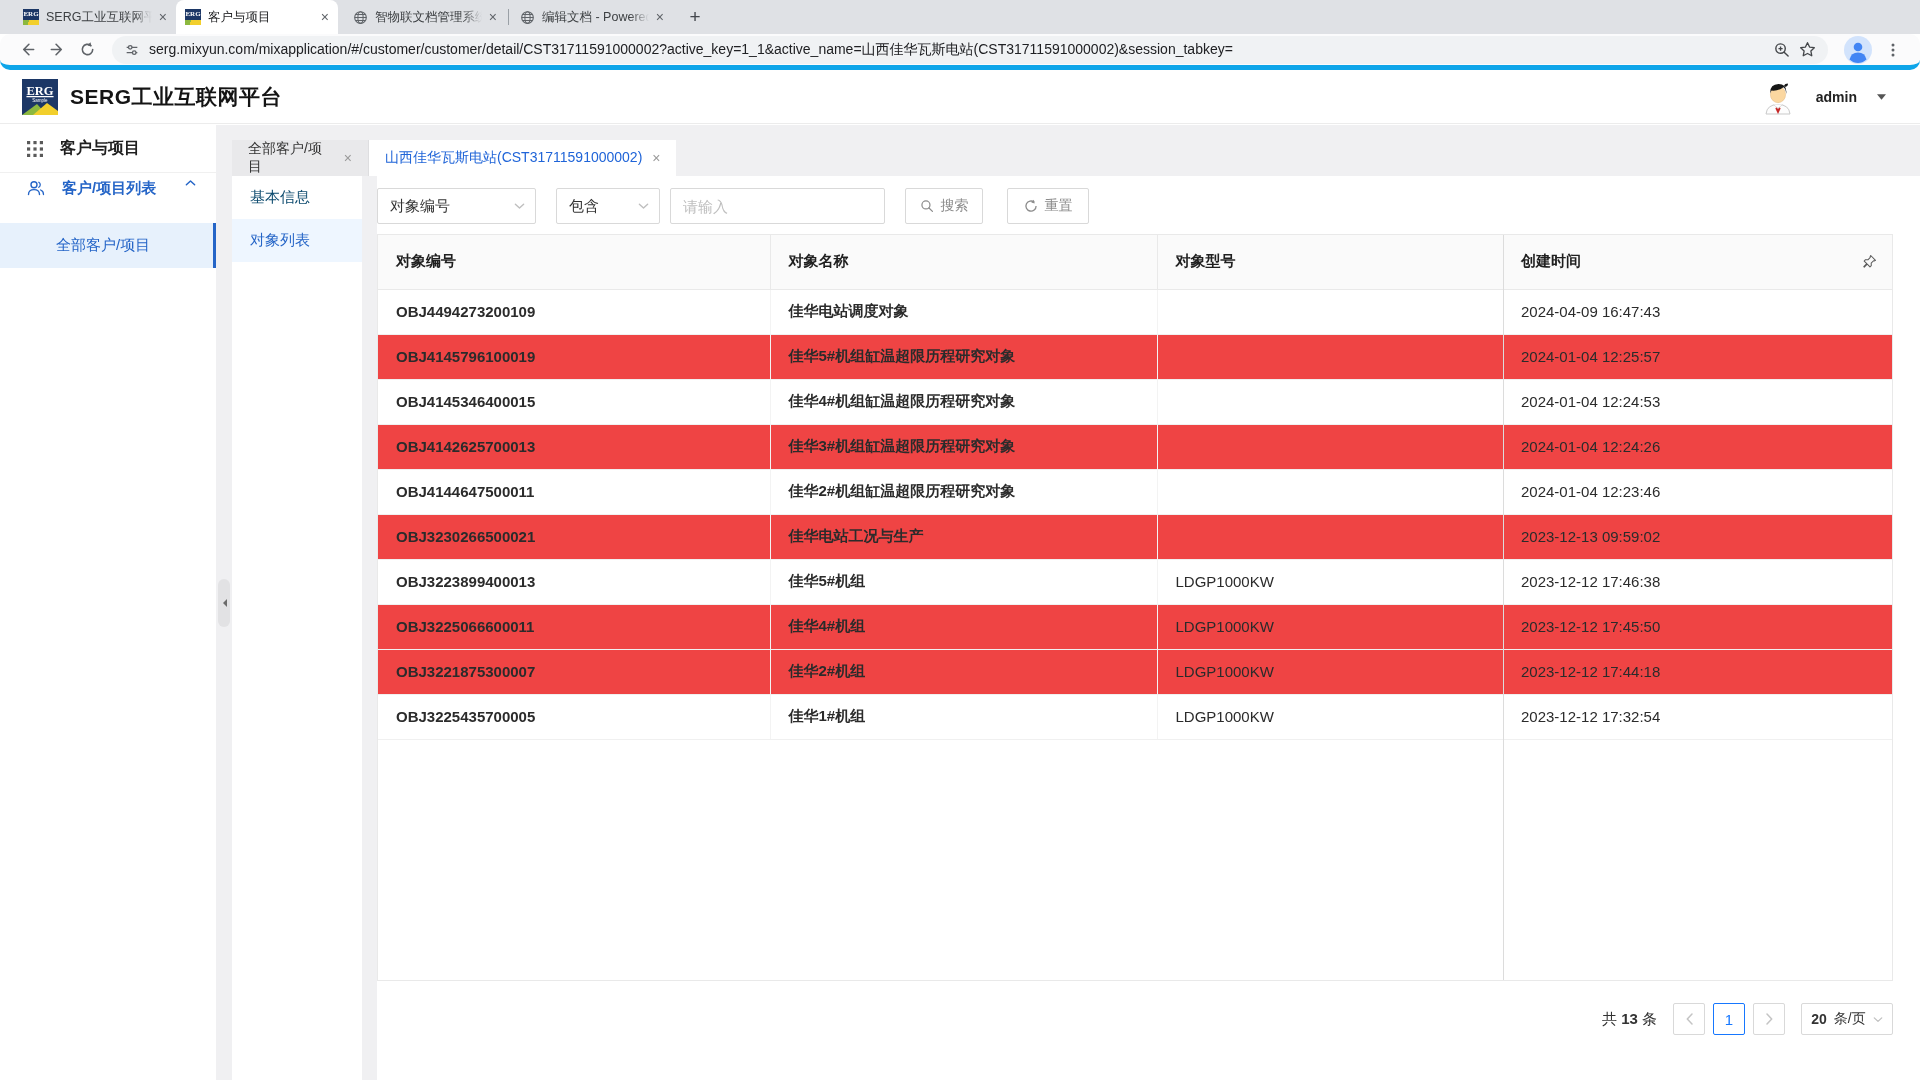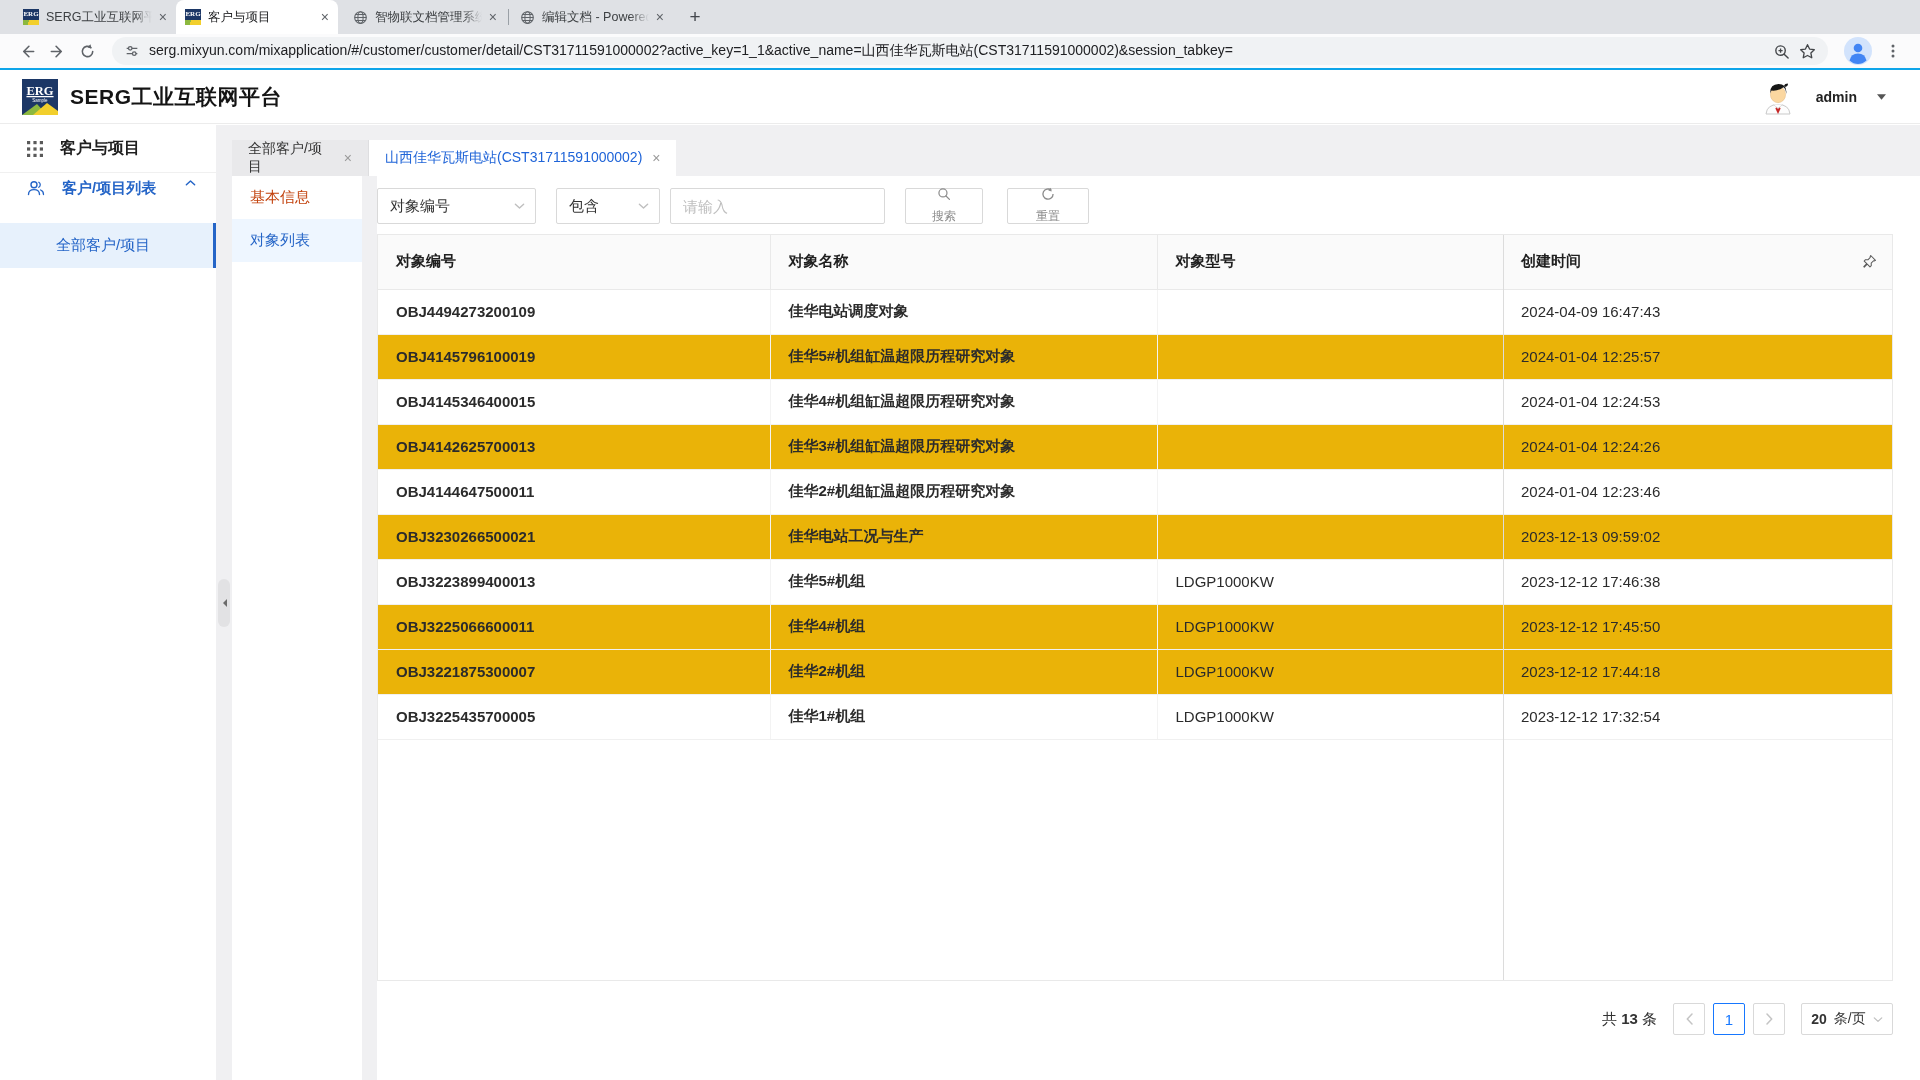--- a/index.html
+++ b/index.html
@@ -17,21 +17,21 @@
   .ctab .tab-close { font-size:14px; color:#5f6368; line-height:1; }
   .tab-sep { width:1px; height:16px; background:#9aa0a6; margin:0 2px 9px 2px; }
   .newtab-btn { font-size:19px; color:#44474d; margin:0 0 6px 10px; width:24px; text-align:center; }
   .favicon-serg { width:16px; height:16px; flex:0 0 16px; background:#1c3766; position:relative; overflow:hidden; }
   .favicon-serg span { position:absolute; top:1px; left:0; right:0; text-align:center; color:#fff;
        font-family:"Liberation Serif","DejaVu Serif",serif; font-weight:bold; font-size:7px; }
   .favicon-serg i { position:absolute; bottom:0; left:0; right:0; height:5px;
        background:linear-gradient(100deg,#8cb83f 35%,#f2cf2c 35%); }
 
   
-  .toolbar { height:36px; background:#fbfbfc; display:flex; align-items:center; padding:0 12px; border-bottom:2px solid #0ea5e9; }
+  .toolbar { height:36px; background:#fbfbfc; display:flex; align-items:center; padding:0 12px; border-bottom:5px solid #0ea5e9;border-radius:10px; }
   .nav-ic { width:30px; height:30px; display:flex; align-items:center; justify-content:center; }
   .urlbar { flex:1; height:28px; background:#f0f2f4; border-radius:14px; margin:0 10px; display:flex;
             align-items:center; padding:0 12px; gap:9px; min-width:0; }
   .url-text { flex:1; font-size:14px; color:#202124; white-space:nowrap; overflow:hidden; }
   .avatar-chip { width:28px; height:28px; margin:0 6px; }
 
   
   .appheader { height:54px; background:#fff; display:flex; align-items:center; padding:0 22px; border-bottom:1px solid #ececec; }
   .applogo { width:36px; height:36px; margin-right:12px; }
   .apptitle { font-size:21px; font-weight:700; color:#141414; letter-spacing:.5px; }
@@ -58,50 +58,50 @@
 
   .content { flex:1; background:#f0f0f2; display:flex; flex-direction:column; min-width:0; }
   .tabrow { height:51px; padding-top:15px; display:flex; }
   .dtab { height:36px; display:flex; align-items:center; gap:10px; padding:0 16px; font-size:14px; }
   .dtab.inactive { background:#e9e9eb; color:#333; border-right:1px solid #dedee0; width:137px; }
   .dtab.active { background:#fff; color:#1f64d8; font-weight:500; }
   .dtab .dtab-close { color:#999; font-size:14px; }
 
   .content-body { flex:1; display:flex; min-height:0; }
   .submenu { width:130px; flex:0 0 130px; background:#fff; }
-  .submenu-item { height:43px; display:flex; align-items:center; padding-left:18px; font-size:15px; color:#c2410c; }
+  .submenu-item { height:43px; display:flex; align-items:center; padding-left:18px; font-size:15px; color:#0c4a6e; }
   .submenu-item.sel { color:#2565c7; background:#eef6ff; }
   .hgap { width:15px; flex:0 0 15px; }
   .main { flex:1; background:#fff; min-width:0; }
 
   
   .filter-row { margin-top:12px; height:36px; display:flex; align-items:center; }
   .fsel { height:36px; border:1px solid #d9d9d9; border-radius:2px; background:#fff; display:flex;
           align-items:center; padding:0 10px 0 12px; font-size:15px; color:#333; }
   .fsel .sel-caret { margin-left:auto; }
   .fsel.f1 { width:159px; margin-right:20px; }
   .fsel.f2 { width:104px; margin-right:10px; }
   .finput { width:215px; height:36px; border:1px solid #d9d9d9; border-radius:2px; padding:0 12px;
             font-size:15px; color:#333; margin-right:20px; font-family:inherit; }
   .finput::placeholder { color:#bfbfbf; }
   .fbtn { height:36px; border:1px solid #d9d9d9; border-radius:2px; background:#fff; display:flex;
-          align-items:center; justify-content:center; gap:7px; font-size:12px; color:#8c8c8c; font-family:inherit;flex-direction:column; }
+          align-items:center; justify-content:center; gap:7px; font-size:14px; color:#8c8c8c; font-family:inherit; }
   .fbtn.search { width:78px; margin-right:24px; }
   .fbtn.reset { width:82px; }
 
   
   .table-wrap { width:1516px; height:747px; margin-top:10px; border:1px solid #e9e9e9; position:relative; background:#fff; }
   table { width:1514px; border-collapse:collapse; table-layout:fixed; }
   col.c1{width:392px;} col.c2{width:387px;} col.c3{width:346px;} col.c4{width:389px;}
   th { height:54px; background:#fafafa; text-align:left; padding-left:18px; font-size:15px; font-weight:700;
        color:#1f1f1f; border-bottom:1px solid #e9e9e9; position:relative; }
   th.bordered { border-right:1px solid #e9e9e9; }
   td { height:45px; padding-left:18px; font-size:15px; color:#2b2b2b; border-bottom:1px solid #f0f0f0; white-space:nowrap; overflow:hidden; }
   td.bordered { border-right:1px solid #f3f3f3;font-weight:bold; }
-  tr.alt td { background:#eab308; }
+  tr.alt td { background:#ef4444; }
   .fixed-line { position:absolute; top:0; bottom:0; left:1125px; width:1px; background:#dcdcdc; }
   .pin-wrap { position:absolute; right:15px; top:19px; }
 
   
   .pagination { width:1516px; margin-top:22px; display:flex; justify-content:flex-end; align-items:center; gap:8px; }
   .pg-total { font-size:15px; color:#333; margin-right:8px; }
   .pg-total b { font-weight:700; }
   .pg-btn { width:32px; height:32px; border:1px solid #d9d9d9; border-radius:2px; background:#fff;
             display:flex; align-items:center; justify-content:center; }
   .pg-cur { width:32px; height:32px; border:1px solid #1677ff; border-radius:2px; background:#fff;

